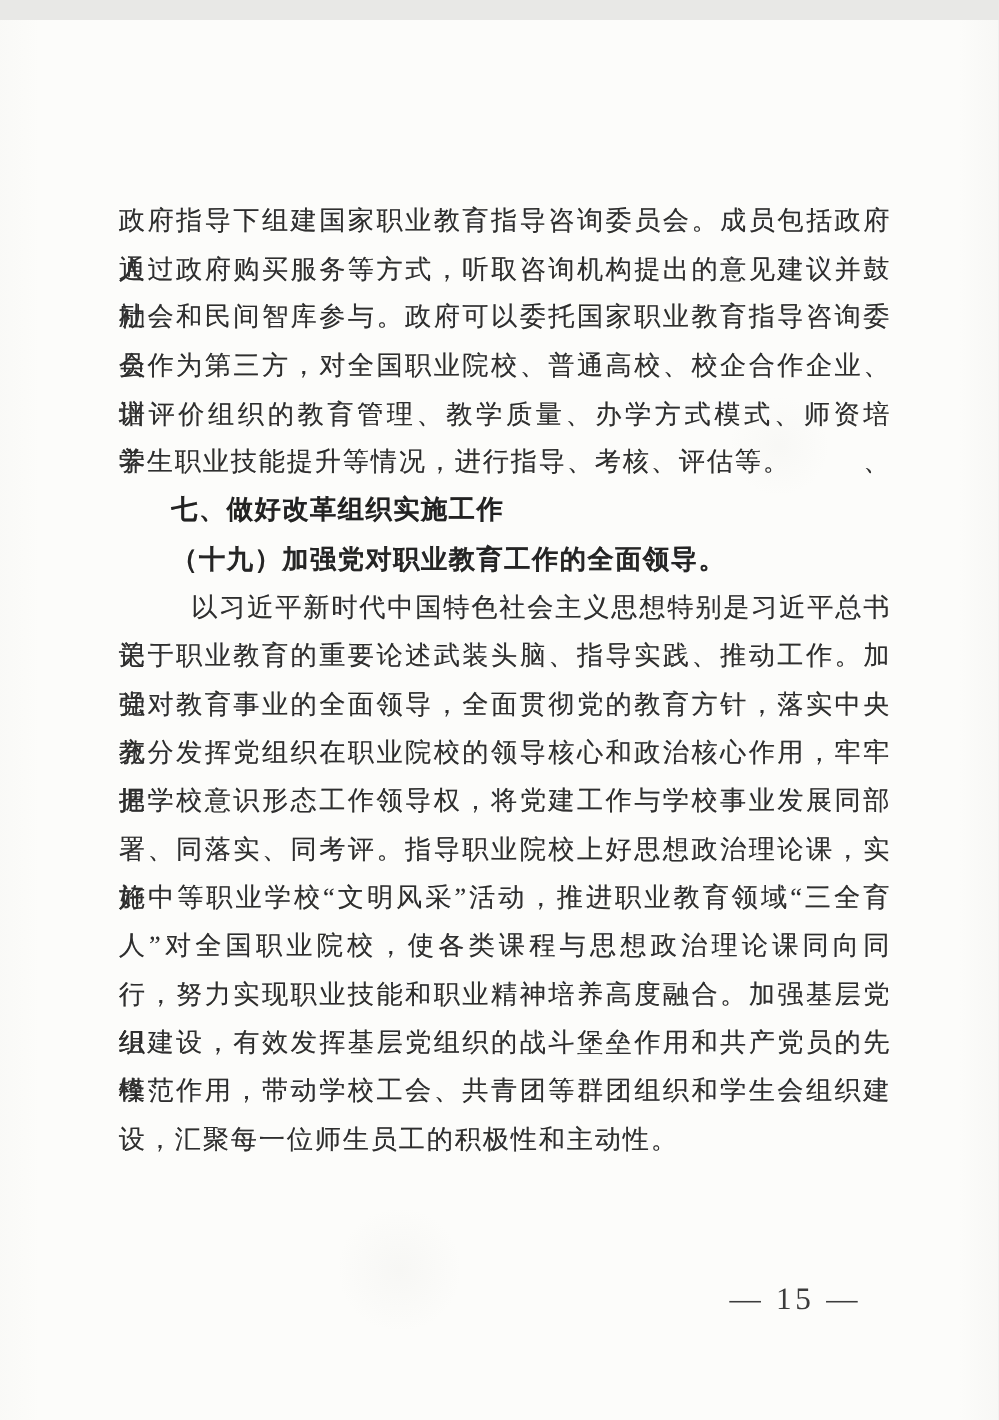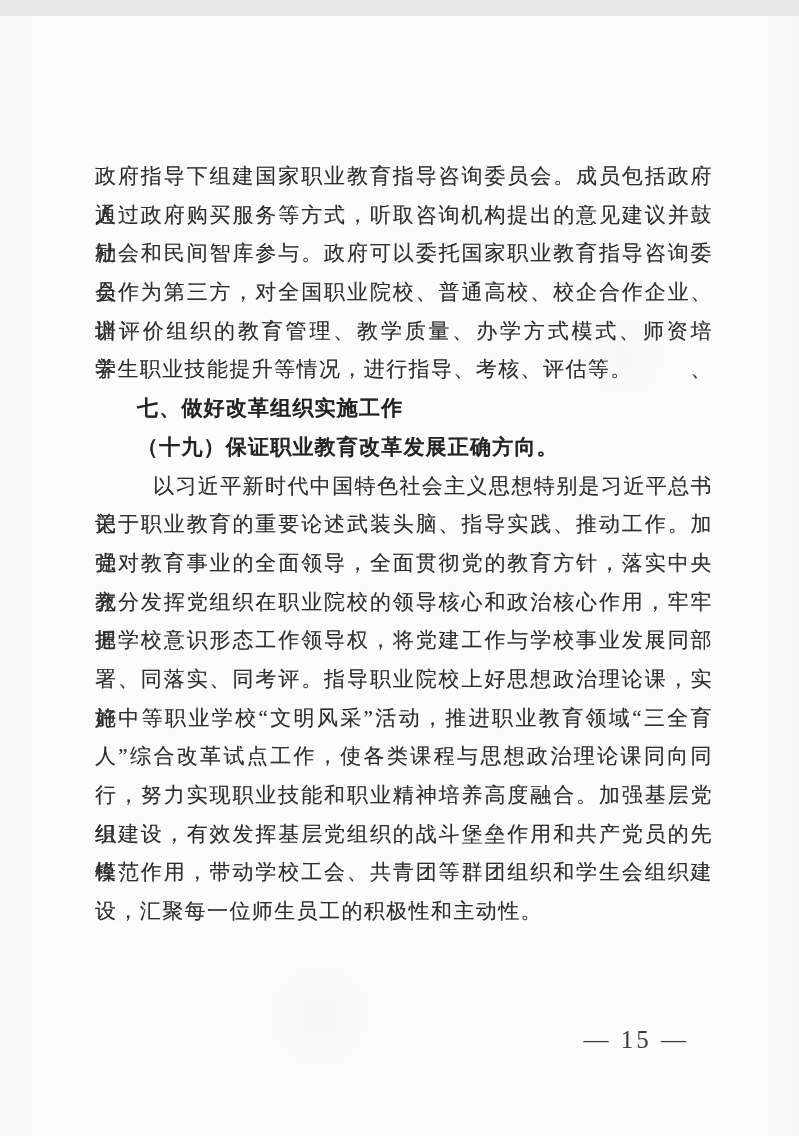--- a/index.html
+++ b/index.html
@@ -74,28 +74,28 @@
 
 <div class="page">
   <div class="text-block" id="text-block">
       <div class="line justify">政府指导下组建国家职业教育指导咨询委员会。成员包括政府人</div>
       <div class="line justify">通过政府购买服务等方式，听取咨询机构提出的意见建议并鼓励</div>
       <div class="line justify">社会和民间智库参与。政府可以委托国家职业教育指导咨询委员</div>
       <div class="line justify">会作为第三方，对全国职业院校、普通高校、校企合作企业、培</div>
       <div class="line justify">训评价组织的教育管理、教学质量、办学方式模式、师资培养、</div>
       <div class="line left">学生职业技能提升等情况，进行指导、考核、评估等。</div>
       <div class="line left indent heading-major">七、做好改革组织实施工作</div>
-      <div class="line left indent heading-minor">（十九）保证职业教育改革发展正确方向。</div>
+      <div class="line left indent heading-minor">（十九）加强党对职业教育工作的全面领导。</div>
       <div class="line justify indent">以习近平新时代中国特色社会主义思想特别是习近平总书记</div>
       <div class="line justify">关于职业教育的重要论述武装头脑、指导实践、推动工作。加强</div>
       <div class="line justify">党对教育事业的全面领导，全面贯彻党的教育方针，落实中央教</div>
       <div class="line justify">充分发挥党组织在职业院校的领导核心和政治核心作用，牢牢把</div>
       <div class="line justify">握学校意识形态工作领导权，将党建工作与学校事业发展同部</div>
       <div class="line justify">署、同落实、同考评。指导职业院校上好思想政治理论课，实施</div>
       <div class="line justify">好中等职业学校“文明风采”活动，推进职业教育领域“三全育</div>
-      <div class="line justify">人”综合改革试点工作，使各类课程与思想政治理论课同向同</div>
+      <div class="line justify">人”对全国职业院校，使各类课程与思想政治理论课同向同</div>
       <div class="line justify">行，努力实现职业技能和职业精神培养高度融合。加强基层党组</div>
       <div class="line justify">织建设，有效发挥基层党组织的战斗堡垒作用和共产党员的先锋</div>
       <div class="line justify">模范作用，带动学校工会、共青团等群团组织和学生会组织建</div>
       <div class="line left">设，汇聚每一位师生员工的积极性和主动性。</div>
     </div>
   <div class="page-number">—  15  —</div>
 </div>
 
 </body></html>

